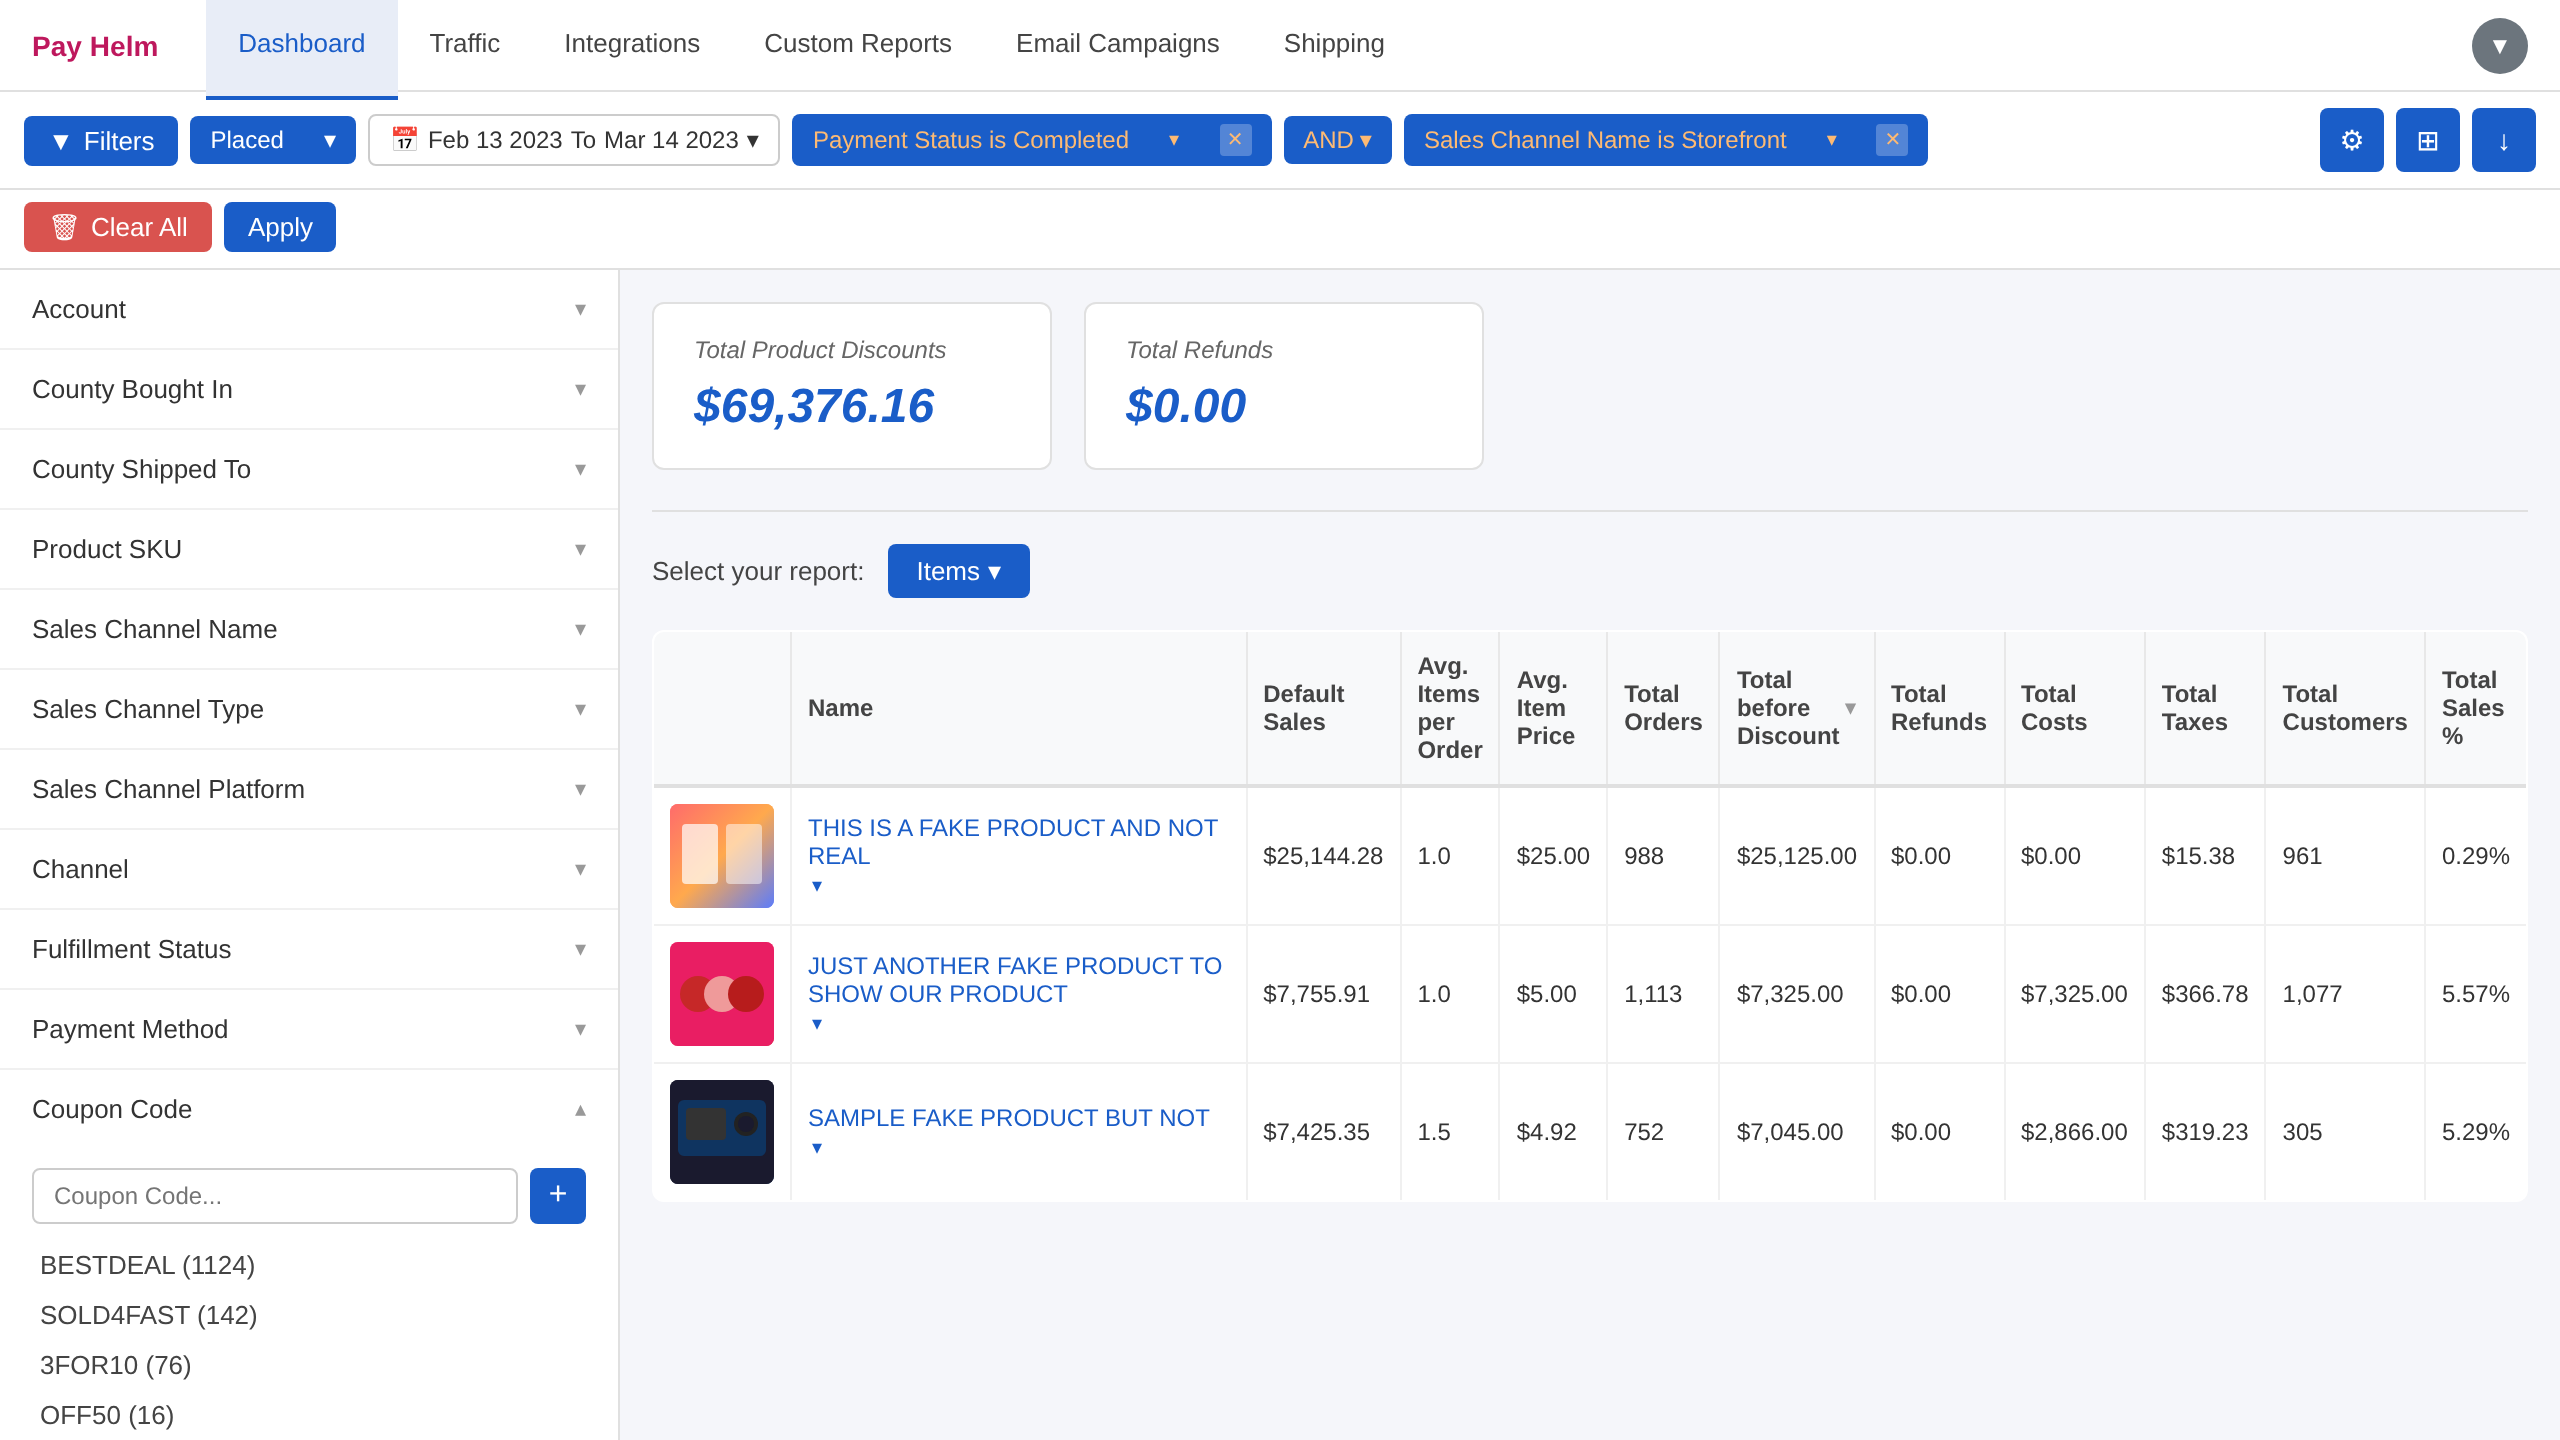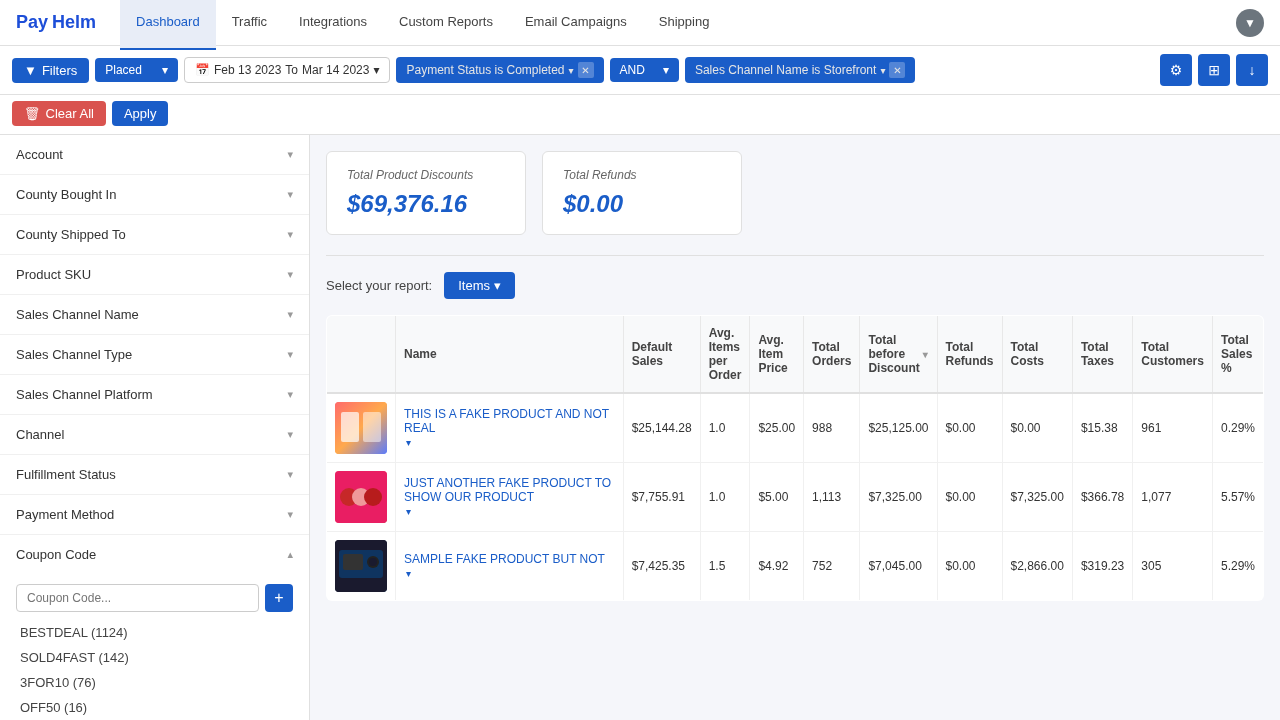--- a/index.html
+++ b/index.html
@@ -8,23 +8,23 @@
     
     .top-nav {
       background: #fff;
       border-bottom: 1px solid #e0e0e0;
       display: flex;
       align-items: center;
       padding: 0 16px;
       height: 46px;
     }
     .logo {
-      font-size: 18px;
+      font-size: 14px;
       font-weight: 700;
-      color: #1d4ed8;
+      color: #be185d;
       margin-right: 24px;
       display: flex;
       align-items: center;
       gap: 4px;
     }
     .nav-items { display: flex; gap: 0; }
     .nav-item {
       padding: 0 16px;
       height: 54px;
       display: flex;
@@ -76,49 +76,49 @@
       font-size: 13px;
       border: none;
       font-weight: 500;
     }
     .btn-primary { background: #1a5dc8; color: #fff; }
     .btn-danger { background: #d9534f; color: #fff; }
 
     .filter-chip {
       display: inline-flex;
       align-items: center;
-      gap: 4px;
+      gap: 20px;
       background: #1a5dc8;
-      color: #e5e5e5;
+      color: #fdba74;
       border-radius: 4px;
       padding: 5px 10px;
       font-size: 12px;
       cursor: pointer;
     }
     .filter-chip .chip-delete {
       background: rgba(255,255,255,0.25);
       border-radius: 2px;
       width: 16px; height: 16px;
       display: flex; align-items: center; justify-content: center;
       cursor: pointer;
       font-size: 10px;
     }
     .filter-chip .chip-dropdown {
       font-size: 10px;
     }
     .and-chip {
       background: #1a5dc8;
-      color: #ffffff;
+      color: #fdba74;
       border-radius: 4px;
       padding: 5px 10px;
       font-size: 12px;
       cursor: pointer;
       display: inline-flex;
       align-items: center;
-      gap: 18px;
+      gap: 3px;
     }
     .date-chip {
       background: #fff;
       border: 1px solid #ccc;
       border-radius: 4px;
       padding: 5px 10px;
       font-size: 12px;
       cursor: pointer;
       display: inline-flex;
       align-items: center;

